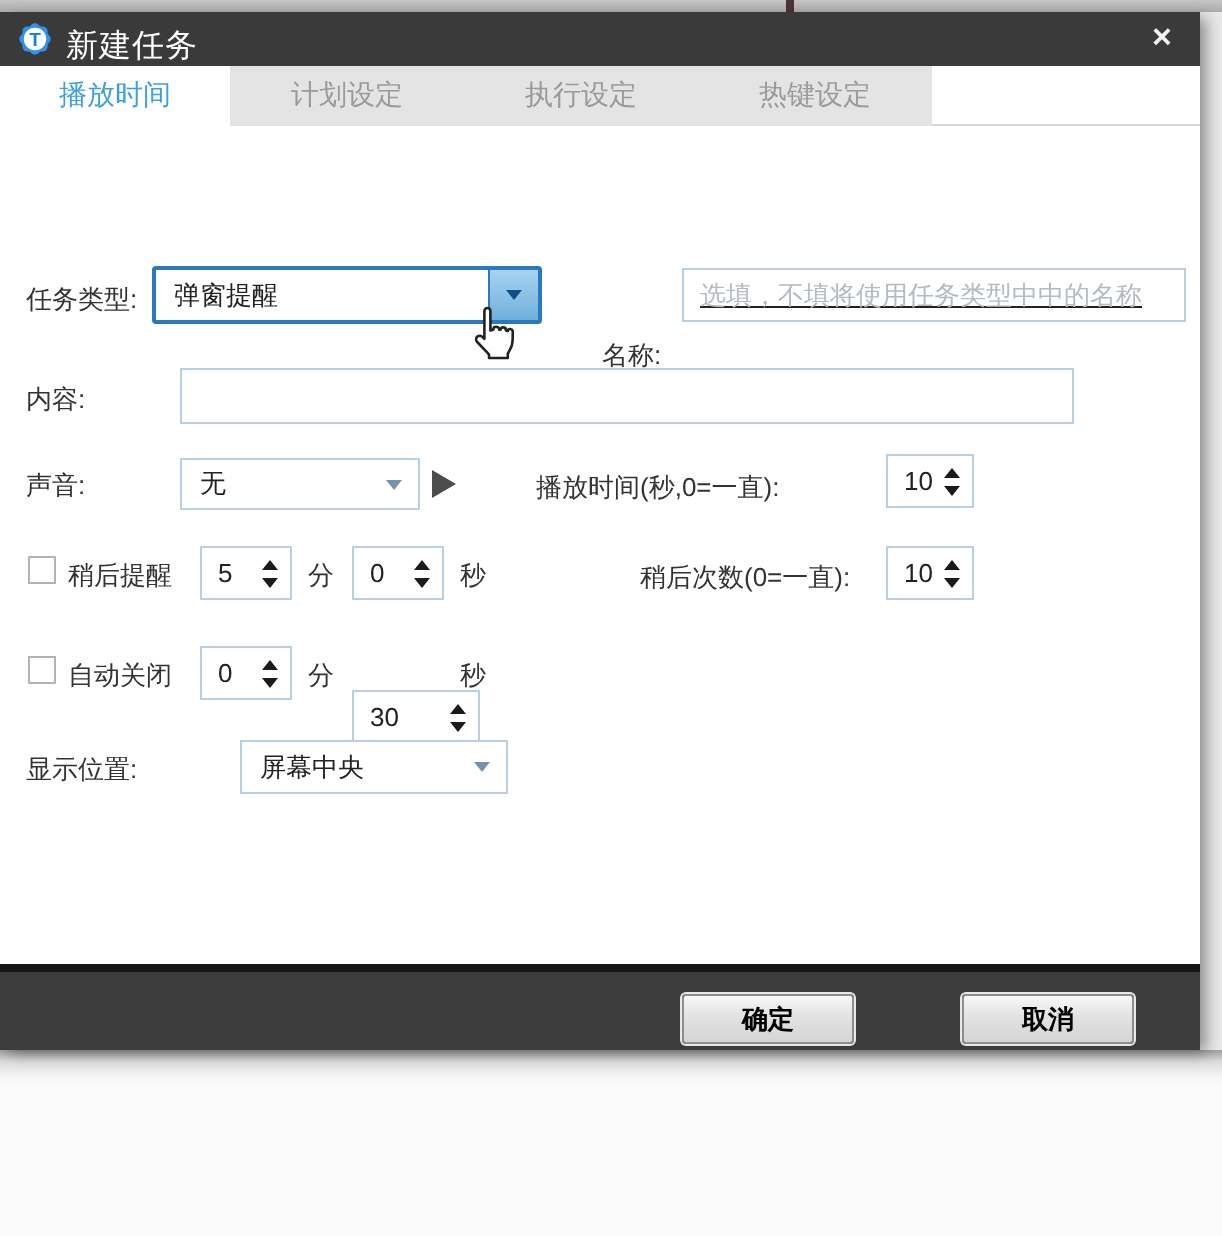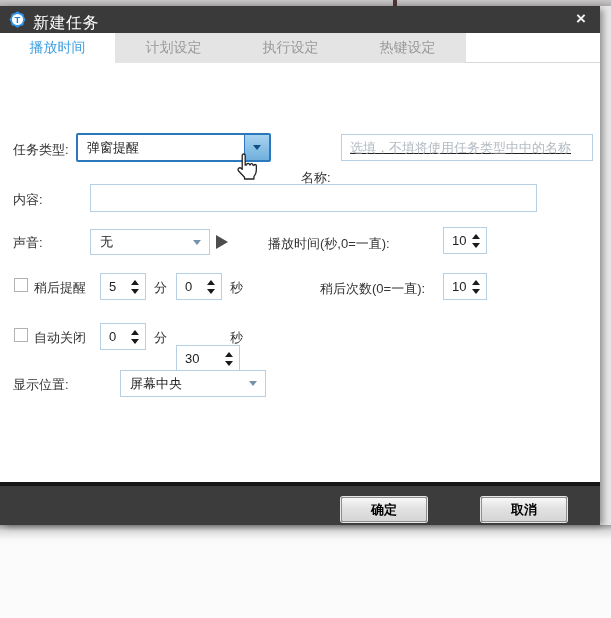--- a/index.html
+++ b/index.html
@@ -194,21 +194,21 @@
     <div class="spinner" style="left:176px; top:260px; width:64px;margin-top:22px;">
       <span class="spin-val">30</span>
       <span class="spin-btns">
         <span class="tri-up-b"></span>
         <span class="tri-dn-b"></span>
       </span>
     </div>
     <span class="lbl" style="left:230px; top:266px;">秒</span>
 
     <span class="lbl" style="left:13px; top:313px;">显示位置:</span>
-    <div class="combo" style="left:120px; top:307px; width:146px; height:27px;">
+    <div class="combo" style="left:120px; top:307px; width:134px; height:27px;">
       <span class="val">屏幕中央</span>
       <span class="tri-dn-gray"></span>
     </div>
   </div>
 
   <div class="footer">
     <div class="btn ok">确定</div>
     <div class="btn cancel">取消</div>
   </div>
 </div>

